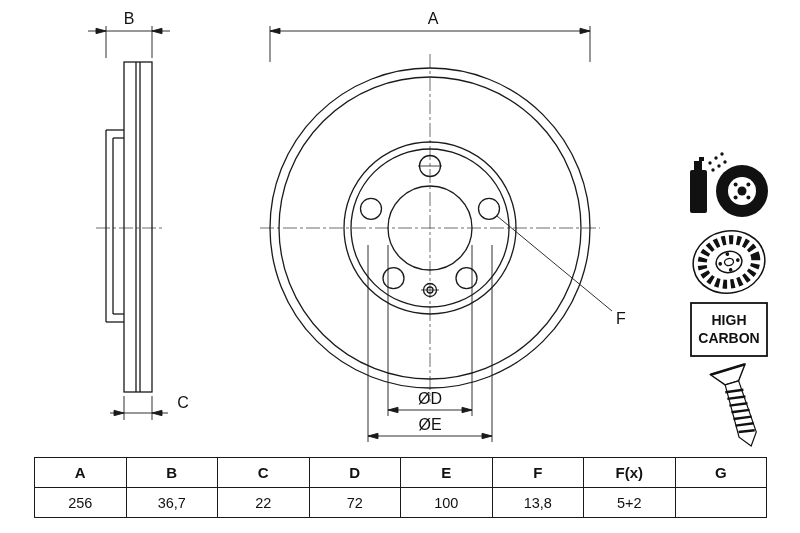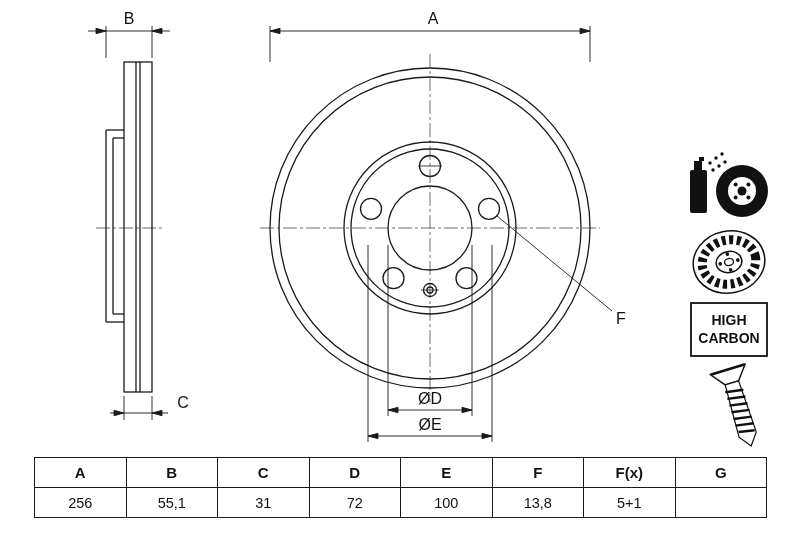--- a/index.html
+++ b/index.html
@@ -167,23 +167,23 @@
         <th>D</th>
         <th>E</th>
         <th>F</th>
         <th>F(x)</th>
         <th>G</th>
       </tr>
     </thead>
     <tbody>
       <tr>
         <td>256</td>
-        <td>55,1</td>
-        <td>31</td>
+        <td>36,7</td>
+        <td>22</td>
         <td>72</td>
         <td>100</td>
         <td>13,8</td>
-        <td>5+1</td>
+        <td>5+2</td>
         <td></td>
       </tr>
     </tbody>
   </table>
 </div>
 
 </body></html>

